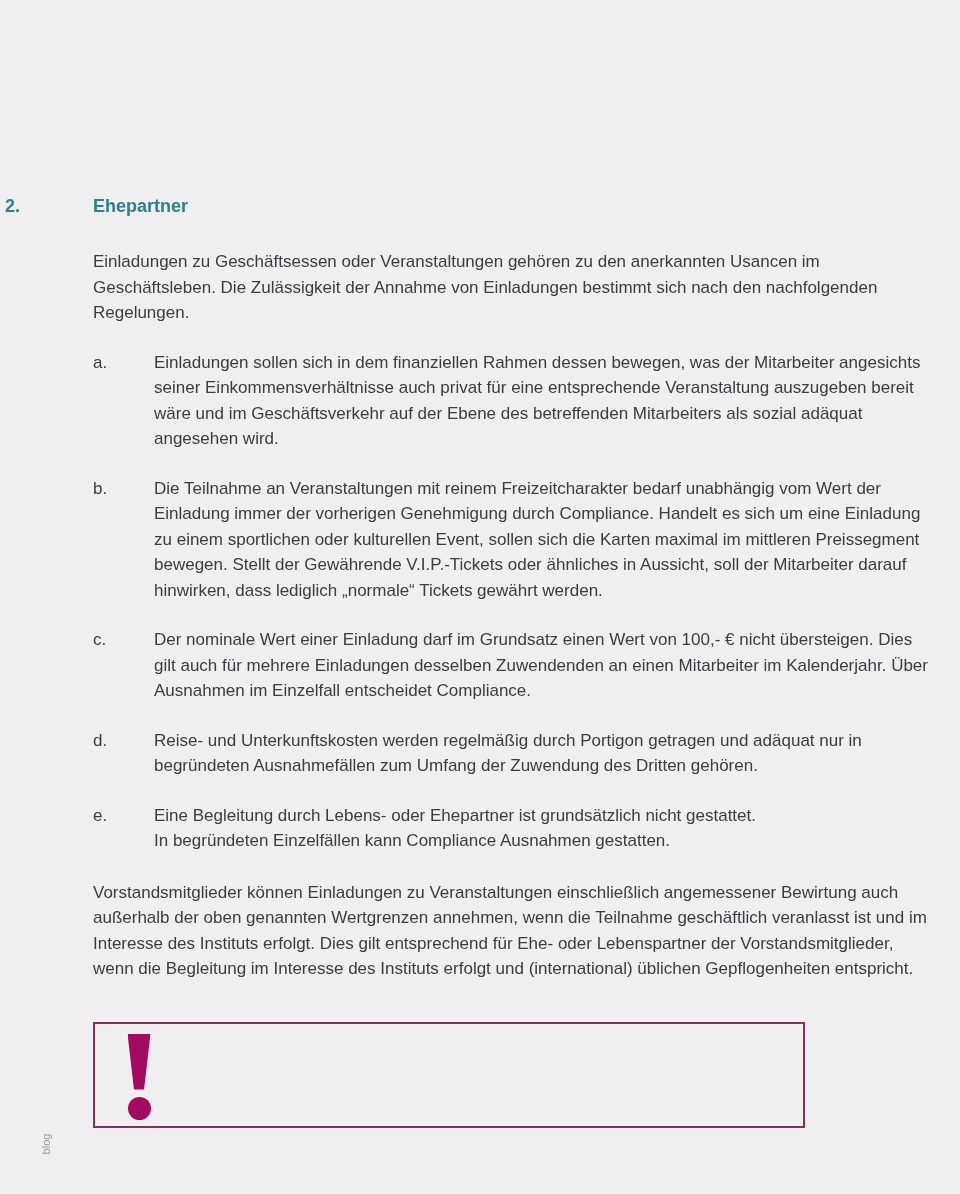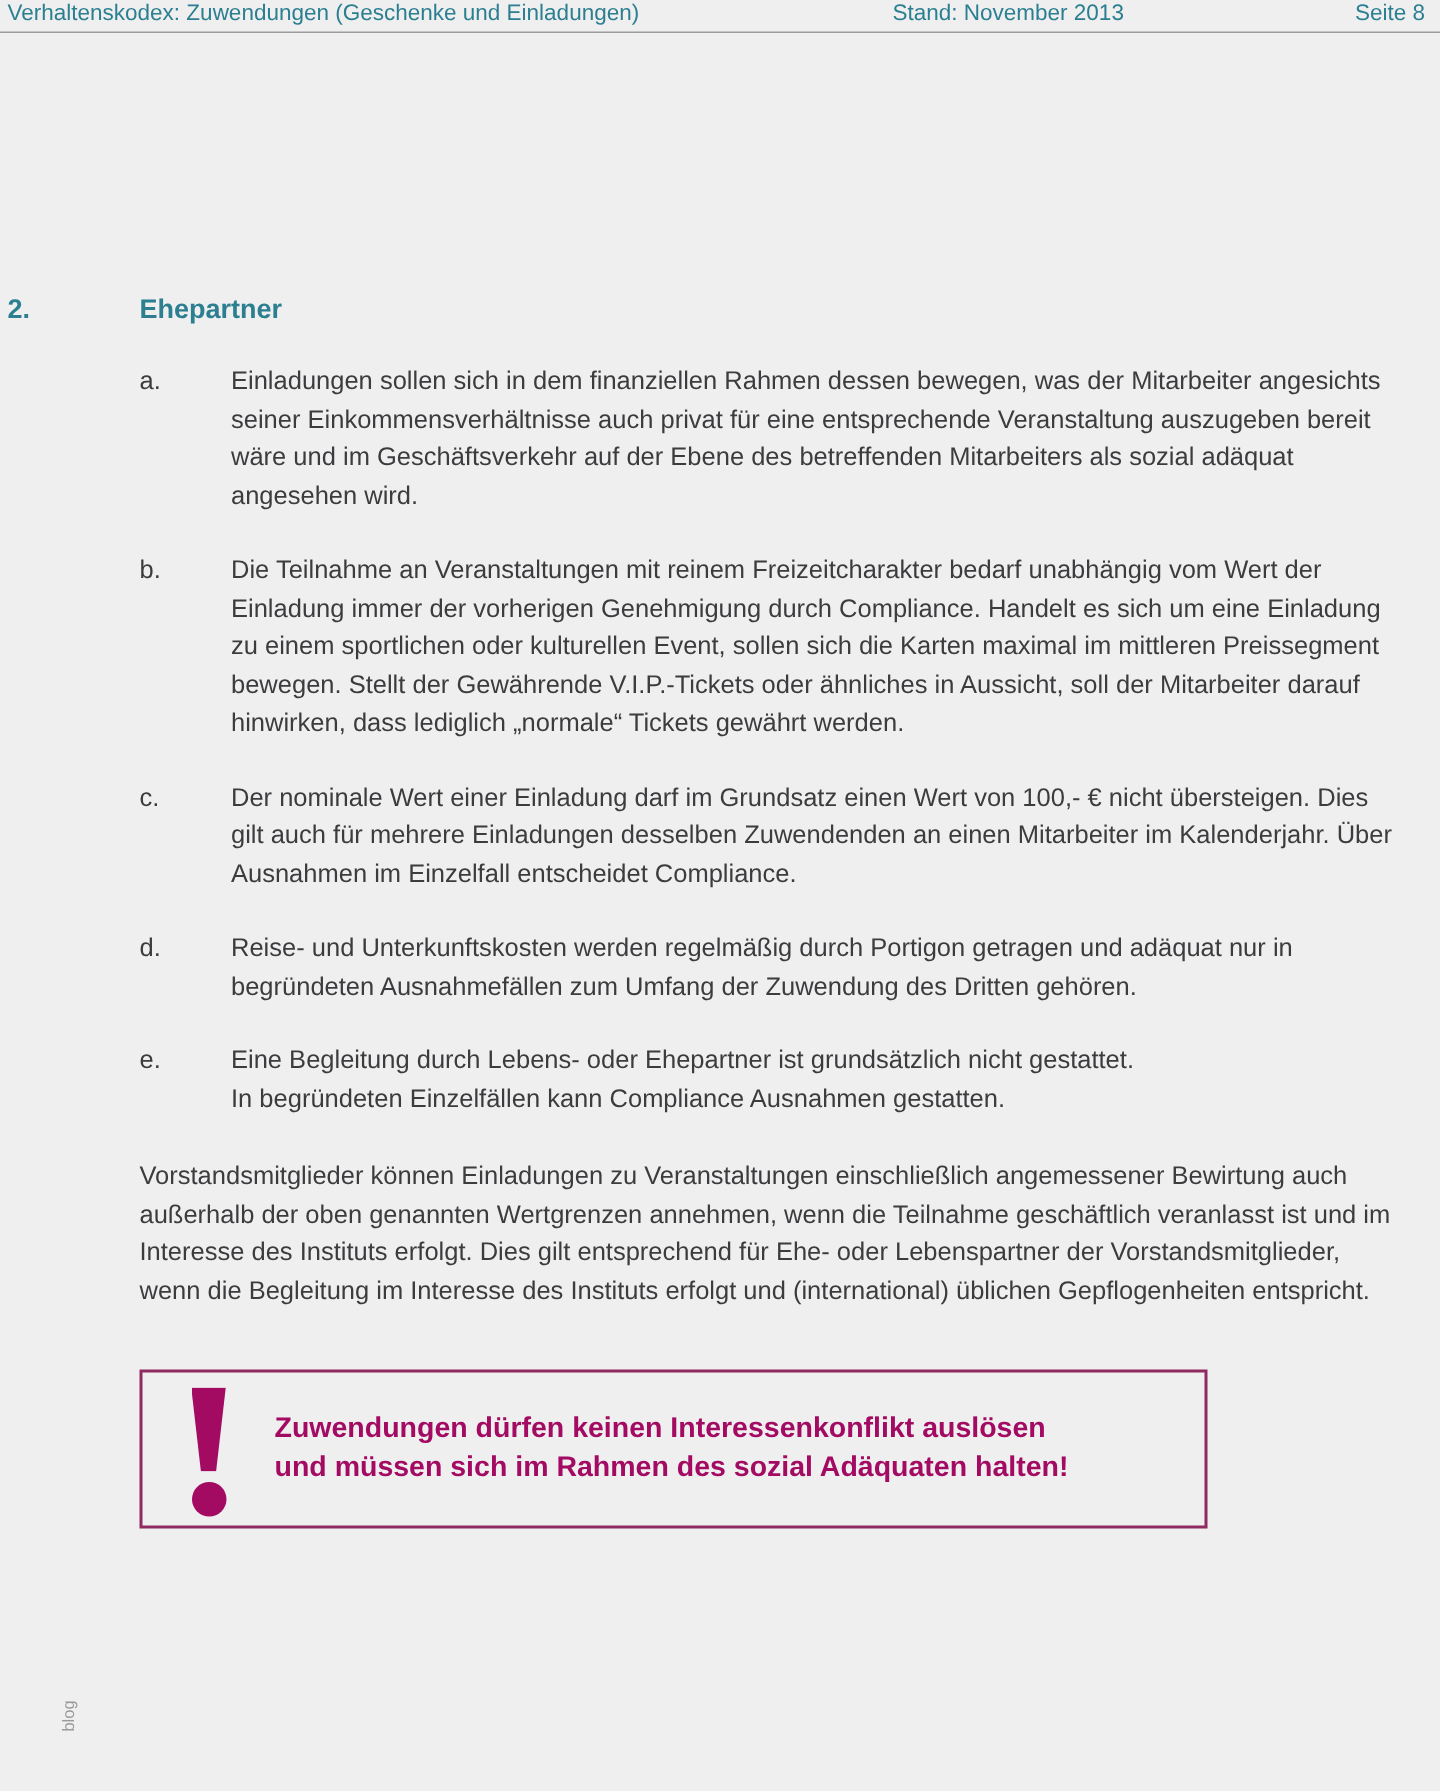--- a/index.html
+++ b/index.html
@@ -131,33 +131,29 @@
     color: #9a9a9a;
     transform: rotate(-90deg);
     transform-origin: center center;
   }
 </style>
 </head>
 <body>
 
 <div class="page">
 
-  <header class="doc-header">
-    <span class="h-title">Verhaltenskodex: Zuwendungen (Geschenke und Einladungen)</span>
-    <span class="h-date">Stand: November 2013</span>
-    <span class="h-page">Seite 8</span>
-  </header>
 
   <main class="content">
 
     <div class="section-heading">
       <span class="sec-num">2.</span>
       <span>Ehepartner</span>
     </div>
 
+    <p class="intro body-text">Einladungen zu Geschäftsessen oder Veranstaltungen gehören zu den anerkannten Usancen im Geschäftsleben. Die Zulässigkeit der Annahme von Einladungen bestimmt sich nach den nachfolgenden Regelungen.</p>
 
     <ol class="lettered body-text">
       <li>
         <span class="letter">a.</span>
         <span class="li-text">Einladungen sollen sich in dem finanziellen Rahmen dessen bewegen, was der Mitarbeiter angesichts seiner Einkommensverhältnisse auch privat für eine entsprechende Veranstaltung auszugeben bereit wäre und im Geschäftsverkehr auf der Ebene des betreffenden Mitarbeiters als sozial adäquat angesehen wird.</span>
       </li>
       <li>
         <span class="letter">b.</span>
         <span class="li-text">Die Teilnahme an Veranstaltungen mit reinem Freizeitcharakter bedarf unabhängig vom Wert der Einladung immer der vorherigen Genehmigung durch Compliance. Handelt es sich um eine Einladung zu einem sportlichen oder kulturellen Event, sollen sich die Karten maximal im mittleren Preissegment bewegen. Stellt der Gewährende V.I.P.-Tickets oder ähnliches in Aussicht, soll der Mitarbeiter darauf hinwirken, dass lediglich „normale“ Tickets gewährt werden.</span>
       </li>
@@ -176,21 +172,19 @@
       </li>
     </ol>
 
     <p class="closing body-text">Vorstandsmitglieder können Einladungen zu Veranstaltungen einschließlich angemessener Bewirtung auch außerhalb der oben genannten Wertgrenzen annehmen, wenn die Teilnahme geschäftlich veranlasst ist und im Interesse des Instituts erfolgt. Dies gilt entsprechend für Ehe- oder Lebenspartner der Vorstandsmitglieder, wenn die Begleitung im Interesse des Instituts erfolgt und (international) üblichen Gepflogenheiten entspricht.</p>
 
     <div class="warning-box">
       <div class="excl">
         <div class="excl-bar"></div>
         <div class="excl-dot"></div>
       </div>
-      <p class="warning-text">Zuwendungen dürfen keinen Interessenkonflikt auslösen
-und müssen sich im Rahmen des sozial Adäquaten halten!</p>
     </div>
 
   </main>
 
   <span class="watermark">blog</span>
 
 </div>
 
 </body></html>

